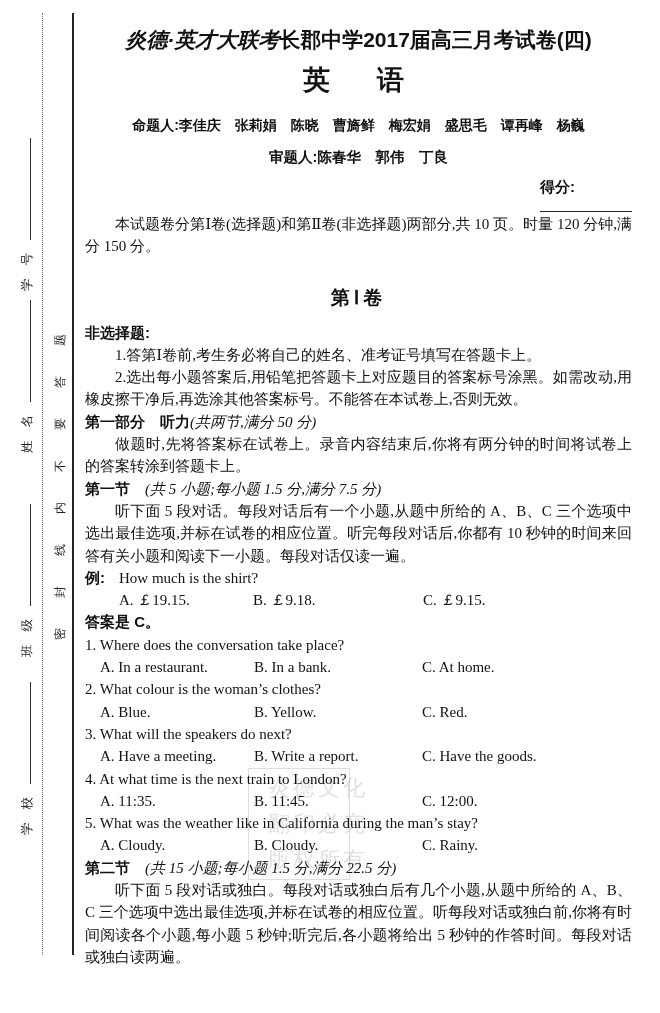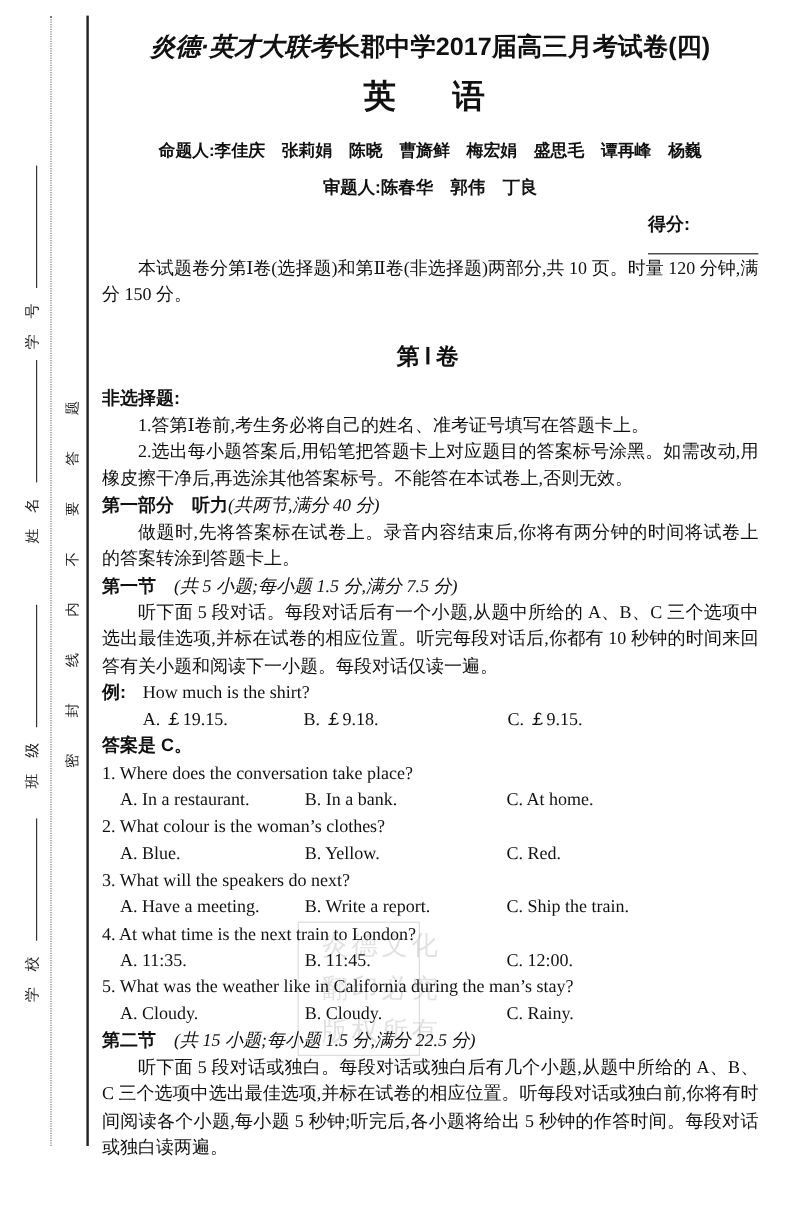--- a/index.html
+++ b/index.html
@@ -106,21 +106,21 @@
 
     <p class="para intro">本试题卷分第Ⅰ卷(选择题)和第Ⅱ卷(非选择题)两部分,共 10 页。时量 120 分钟,满分 150 分。</p>
 
     <div class="vol-heading hei">第Ⅰ卷</div>
 
     <div class="bodyline hei notes-title">非选择题:</div>
     <p class="para">1.答第Ⅰ卷前,考生务必将自己的姓名、准考证号填写在答题卡上。</p>
     <p class="para">2.选出每小题答案后,用铅笔把答题卡上对应题目的答案标号涂黑。如需改动,用橡皮擦干净后,再选涂其他答案标号。不能答在本试卷上,否则无效。</p>
 
     <div class="bodyline">
-      <span class="hei">第一部分　听力</span><span class="part-note">(共两节,满分 40 分)</span>
+      <span class="hei">第一部分　听力</span><span class="part-note">(共两节,满分 50 分)</span>
     </div>
     <p class="para">做题时,先将答案标在试卷上。录音内容结束后,你将有两分钟的时间将试卷上的答案转涂到答题卡上。</p>
 
     <div class="bodyline">
       <span class="hei">第一节</span>　<span class="sec-note">(共 5 小题;每小题 1.5 分,满分 7.5 分)</span>
     </div>
     <p class="para">听下面 5 段对话。每段对话后有一个小题,从题中所给的 A、B、C 三个选项中选出最佳选项,并标在试卷的相应位置。听完每段对话后,你都有 10 秒钟的时间来回答有关小题和阅读下一小题。每段对话仅读一遍。</p>
 
     <div class="bodyline">
       <span class="hei ex-label">例:</span><span>How much is the shirt?</span>
@@ -149,21 +149,21 @@
       <span class="oB">B. Yellow.</span>
       <span class="oC">C. Red.</span>
     </div>
 
     <div class="bodyline">
       <span>3.</span> <span>What will the speakers do next?</span>
     </div>
     <div class="opt-row">
       <span class="oA">A. Have a meeting.</span>
       <span class="oB">B. Write a report.</span>
-      <span class="oC">C. Ship the train.</span>
+      <span class="oC">C. Have the goods.</span>
     </div>
 
     <div class="bodyline">
       <span>4.</span> <span>At what time is the next train to London?</span>
     </div>
     <div class="opt-row">
       <span class="oA">A. 11:35.</span>
       <span class="oB">B. 11:45.</span>
       <span class="oC">C. 12:00.</span>
     </div>

